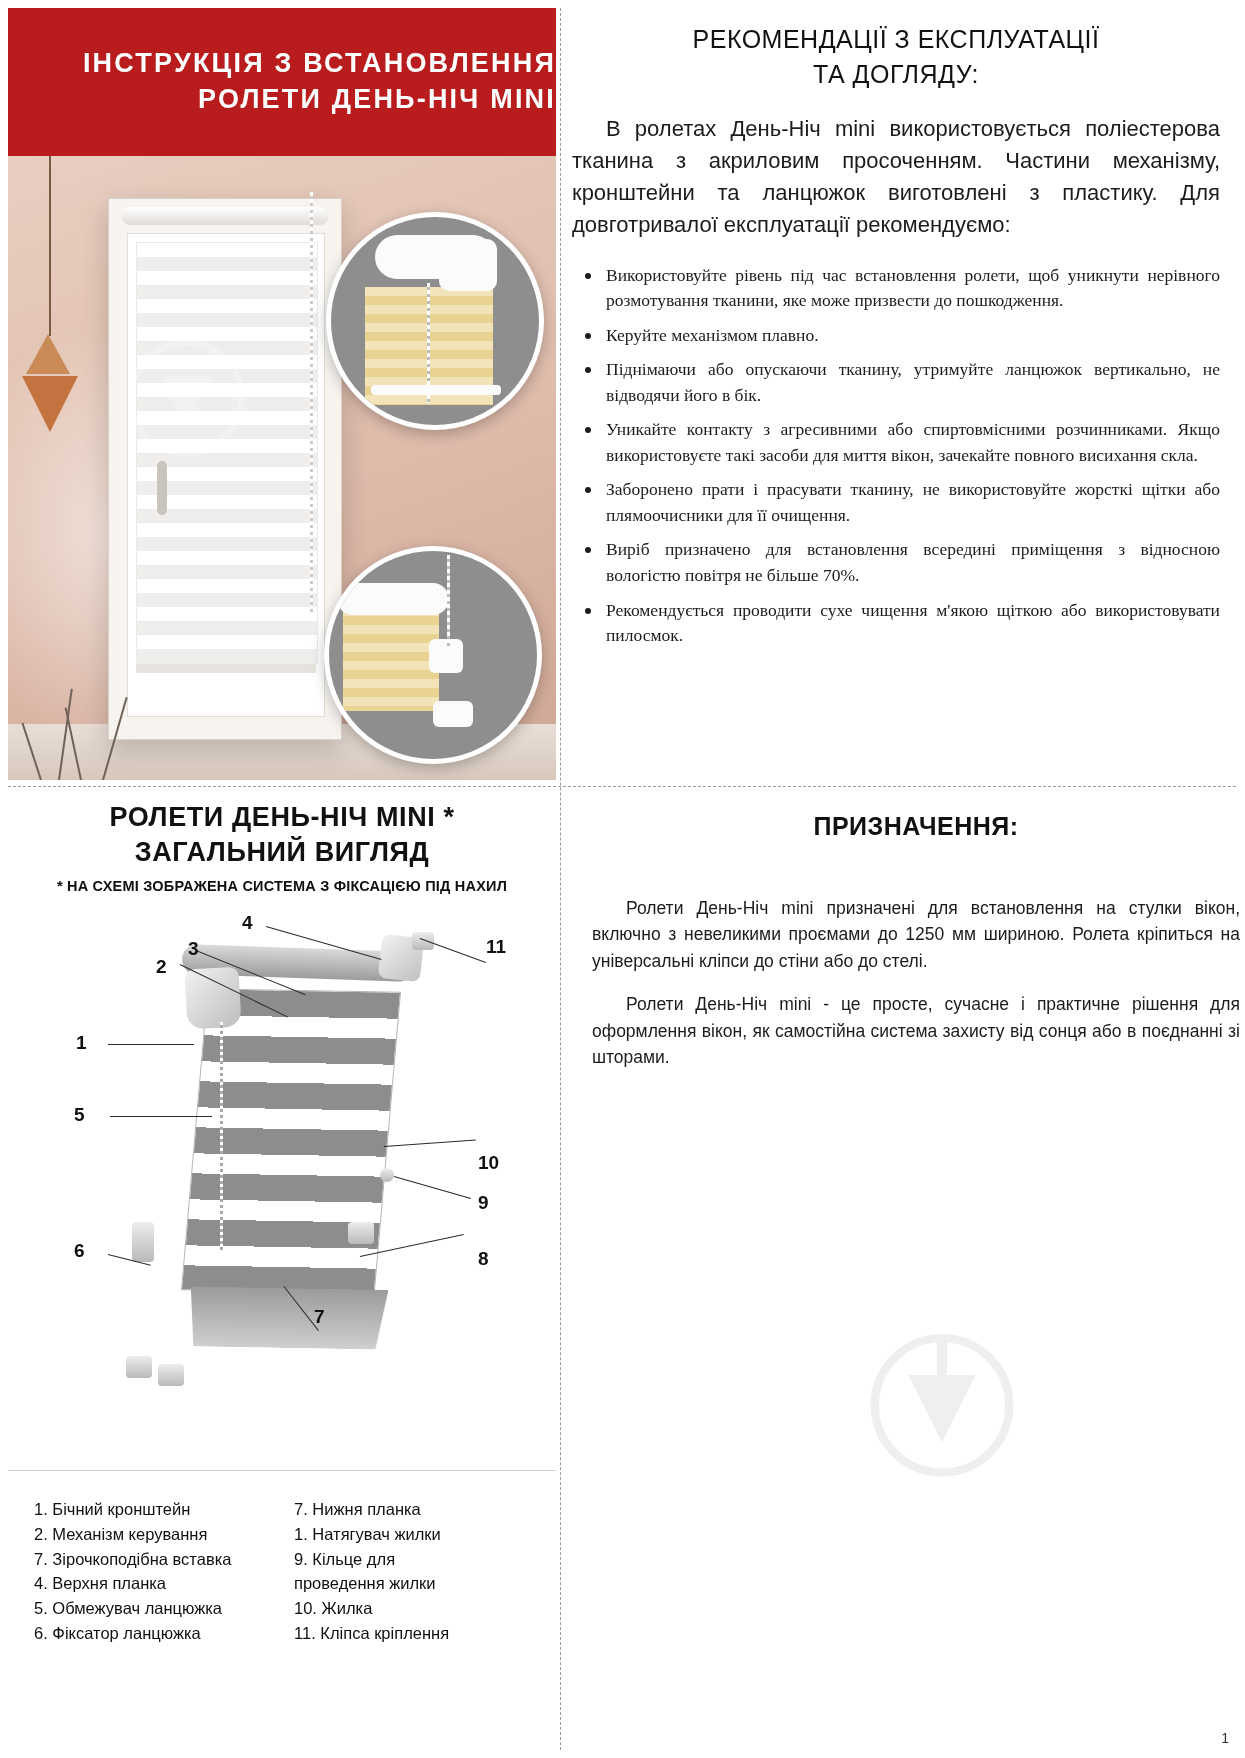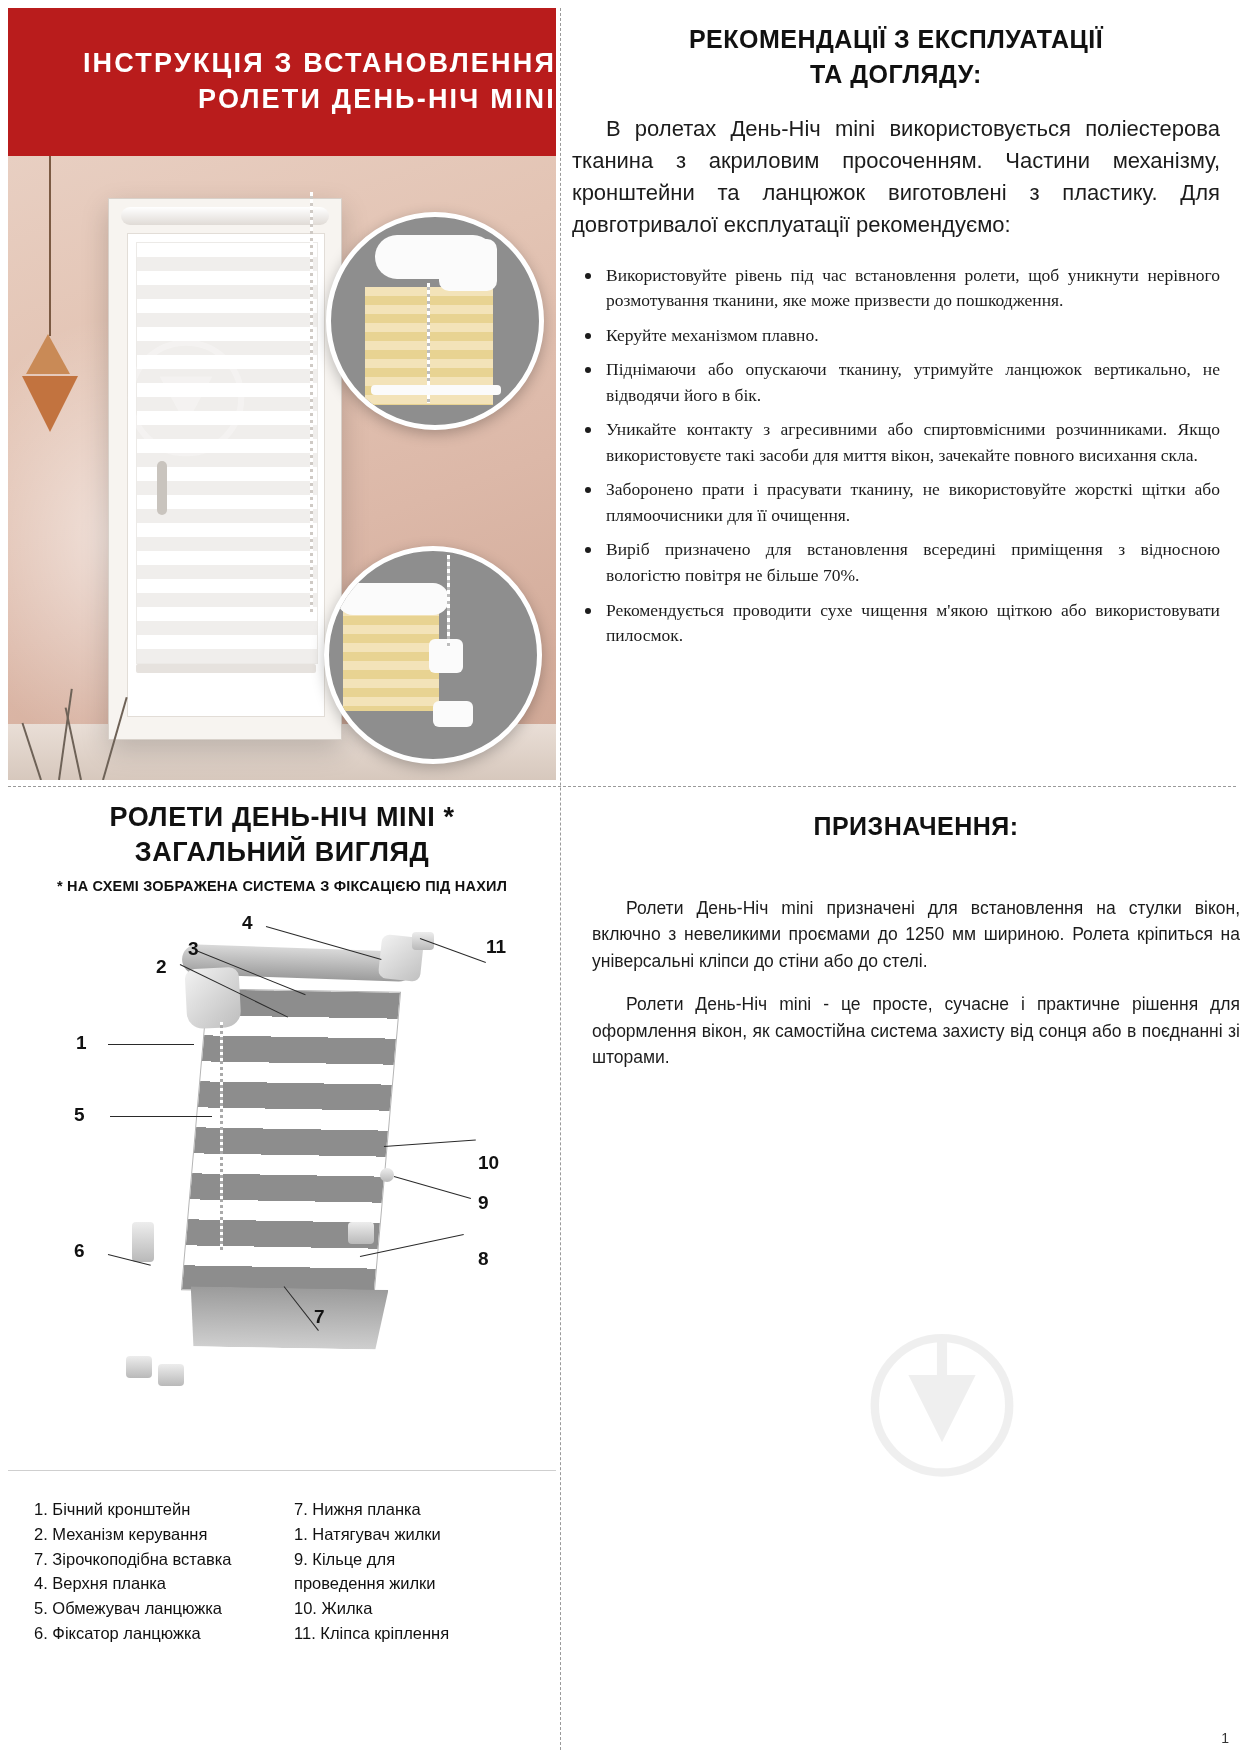--- a/index.html
+++ b/index.html
@@ -200,21 +200,21 @@
   .panel-tr {
     position: absolute;
     left: 572px;
     top: 22px;
     width: 648px;
     height: 756px;
   }
   .tr-title {
     text-align: center;
     font-size: 25px;
-    font-weight: bold;
+    font-weight: normal;
     letter-spacing: 0.5px;
     line-height: 1.38;
     color: #111;
     text-transform: uppercase;
     margin-bottom: 16px;
   }
   .tr-intro {
     font-size: 22px;
     line-height: 1.45;
     text-align: justify;

